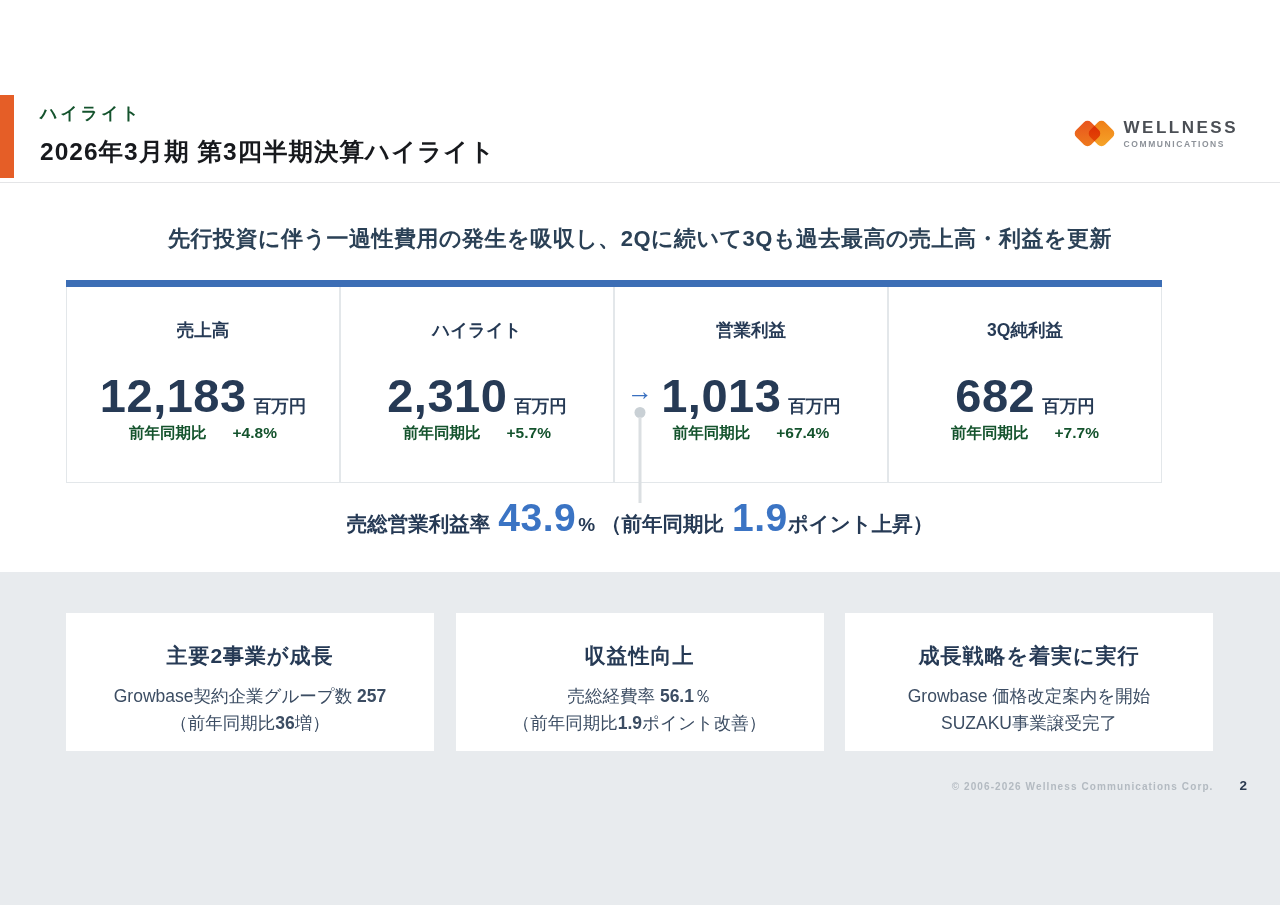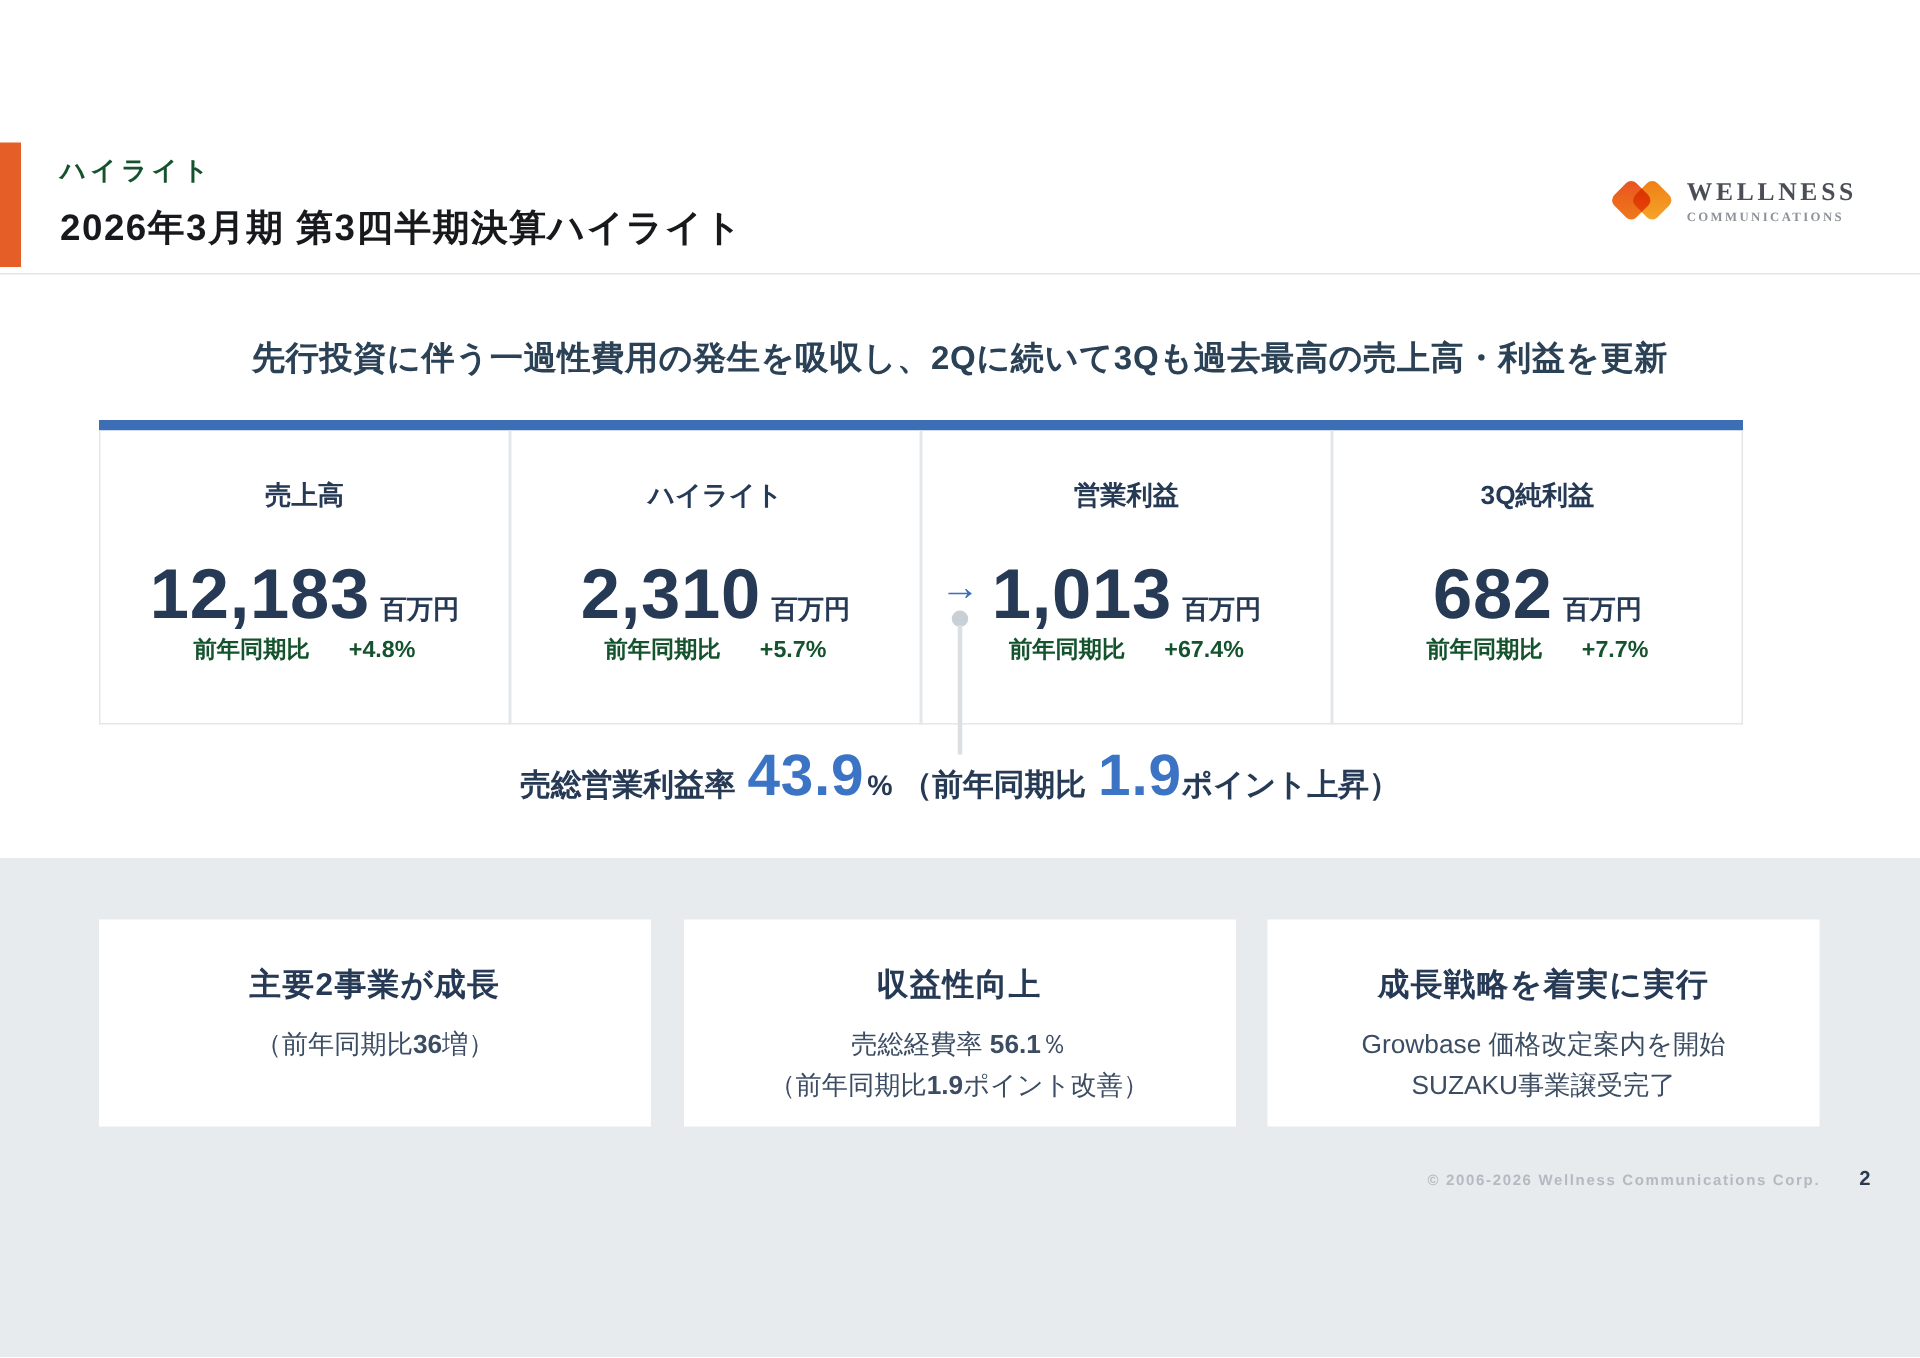--- a/index.html
+++ b/index.html
@@ -8,21 +8,21 @@
     position:relative; width:1280px; height:905px; background:#ffffff;
     overflow:hidden; font-family:"Liberation Sans","DejaVu Sans",sans-serif;
     color:#263a55;
   }
   
   .header { position:absolute; top:95px; left:0; right:0; height:88px; border-bottom:1px solid #e4e5e7; }
   .accent-bar { position:absolute; left:0; top:0; width:14px; height:83px; background:#e55e27; }
   .header-text { position:absolute; left:40px; top:7px; }
   .eyebrow { font-size:17px; font-weight:bold; color:#14532d; letter-spacing:3px; }
   .title { font-size:24.5px; font-weight:bold; color:#17191d; margin-top:10px; letter-spacing:1px; }
-  .logo { position:absolute; right:42px; top:23px; display:flex; align-items:center;font-family:Liberation Serif, serif; }
+  .logo { position:absolute; right:42px; top:23px; display:flex; align-items:center; }
   .logo-mark { position:relative; width:40px; height:32px; display:inline-block; }
   .logo-mark .d { position:absolute; width:21px; height:21px; border-radius:5px; transform:rotate(45deg); }
   .logo-mark .d1 { left:1px; top:5px; background:linear-gradient(135deg,#e8521f 0%,#ef7c1c 100%); }
   .logo-mark .d2 { left:15px; top:5px; background:linear-gradient(135deg,#ef7c16 0%,#f6a72a 100%); mix-blend-mode:multiply; }
   .logo-text { display:flex; flex-direction:column; margin-left:8px; }
   .logo-name { font-size:17px; font-weight:bold; color:#4b4f55; letter-spacing:2.5px; line-height:18px; }
   .logo-sub { font-size:8.5px; font-weight:bold; color:#8d9299; letter-spacing:1.6px; margin-top:2px; }
   
   .headline {
     position:absolute; top:224px; left:0; right:0; text-align:center;
@@ -167,20 +167,21 @@
     <span class="ratio-big">1.9</span>
     <span class="ratio-text">ポイント上昇）</span>
   </div>
 
   <div class="bottom-section">
     <div class="summary-row">
 
       <div class="summary-card">
         <div class="summary-title">主要2事業が成長</div>
         <div class="summary-body">
+          <div><span>Growbase契約企業グループ数 </span><b>257</b><span></span></div>
           <div><span>（前年同期比</span><b>36</b><span>増）</span></div>
         </div>
       </div>
 
       <div class="summary-card">
         <div class="summary-title">収益性向上</div>
         <div class="summary-body">
           <div><span>売総経費率 </span><b>56.1</b><span>％</span></div>
           <div><span>（前年同期比</span><b>1.9</b><span>ポイント改善）</span></div>
         </div>

